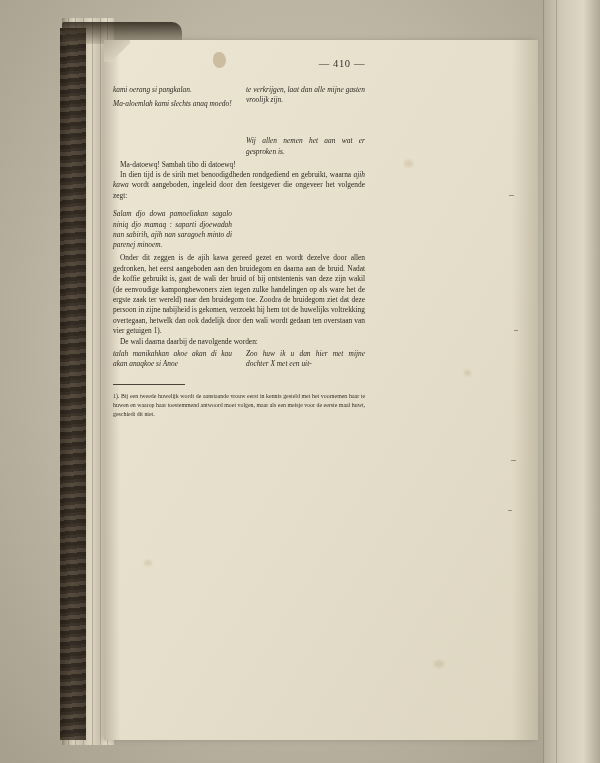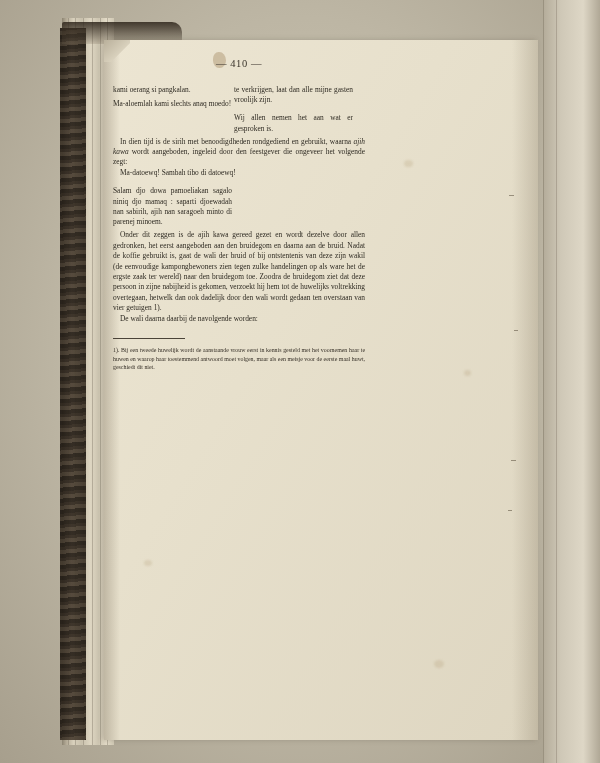--- a/index.html
+++ b/index.html
@@ -124,29 +124,30 @@
 
   
   .textblock {
     position: absolute;
     top: 58px;
     left: 113px;
     width: 252px;
     color: #2e2a22;
   }
   .folio {
-    text-align: center;
+    text-align: right;
     font-size: 10.5px;
     letter-spacing: 0.6px;
     margin-bottom: 16px;
     color: #3a342b;
   }
   .cols {
     display: flex;
-    gap: 2px;
+    gap: 14px;
+    font-style: italic;
   }
   .col {
     width: 119px;
   }
   .para {
     font-size: 7.4px;
     line-height: 10.4px;
     text-align: justify;
     margin: 0 0 0.5px 0;
     hyphens: none;
@@ -241,40 +242,48 @@
 
     <div class="cols">
       <div class="col">
         <p class="para">kami oerang si pangkalan.</p>
         <div class="gap"></div>
         <p class="para">Ma-aloemlah kami slechts anaq moedo!</p>
       </div>
       <div class="col">
         <p class="para">te verkrijgen, laat dan alle mijne gasten vroolijk zijn.</p>
         <div class="gap"></div>
-        <p class="para" style="margin-top:4px;">Wij allen nemen het aan wat er gesproken is.</p>
+        <p class="para" style="margin-top:27px;">Wij allen nemen het aan wat er gesproken is.</p>
       </div>
     </div>
 
     <div class="fullwidth" style="margin-top:2px;">
+      <p class="indent">Ma-datoewq! Sambah tibo di datoewq!</p>
       <p class="indent"><span>In dien tijd is de sirih met benoodigdheden rondgediend en gebruikt, waarna </span><span class="ital">ajih kawa</span><span> wordt aangeboden, ingeleid door den feestgever die ongeveer het volgende zegt:</span></p>
-      <p class="indent">Ma-datoewq! Sambah tibo di datoewq!</p>
     </div>
 
     <div class="cols" style="margin-top:8px;">
       <div class="col">
         <p class="para">Salam djo dowa pamoeliakan sagalo niniq djo mamaq : saparti djoewadah nan sabirih, ajih nan saragoeh minto di parenej minoem.</p>
       </div>
     </div>
 
     <div class="fullwidth" style="margin-top:2px;">
       <p class="indent">Onder dit zeggen is de ajih kawa gereed gezet en wordt dezelve door allen gedronken, het eerst aangeboden aan den bruidegom en daarna aan de bruid. Nadat de koffie gebruikt is, gaat de wali der bruid of bij ontstentenis van deze zijn wakil (de eenvoudige kampongbewoners zien tegen zulke handelingen op als ware het de ergste zaak ter wereld) naar den bruidegom toe. Zoodra de bruidegom ziet dat deze persoon in zijne nabijheid is gekomen, verzoekt hij hem tot de huwelijks voltrekking overtegaan, hetwelk dan ook dadelijk door den wali wordt gedaan ten overstaan van vier getuigen 1).</p>
       <p class="indent">De wali daarna daarbij de navolgende worden:</p>
     </div>
 
+    <div class="cols" style="margin-top:2px;">
+      <div class="col">
+        <p class="para">talah manikahkan akoe akan di kau akan anaqkoe si Anoe</p>
+      </div>
+      <div class="col">
+        <p class="para">Zoo huw ik u dan hier met mijne dochter X met een uit-</p>
+      </div>
+    </div>
 
     <div class="rule"></div>
 
     <div class="footnote">
       <span class="num">1).</span>
       <span>Bij een tweede huwelijk wordt de aanstaande vrouw eerst in kennis gesteld met het voornemen haar te huwen en waarop haar toestemmend antwoord moet volgen, maar als een meisje voor de eerste maal huwt, geschiedt dit niet.</span>
     </div>
 
   </div>
 </div>

